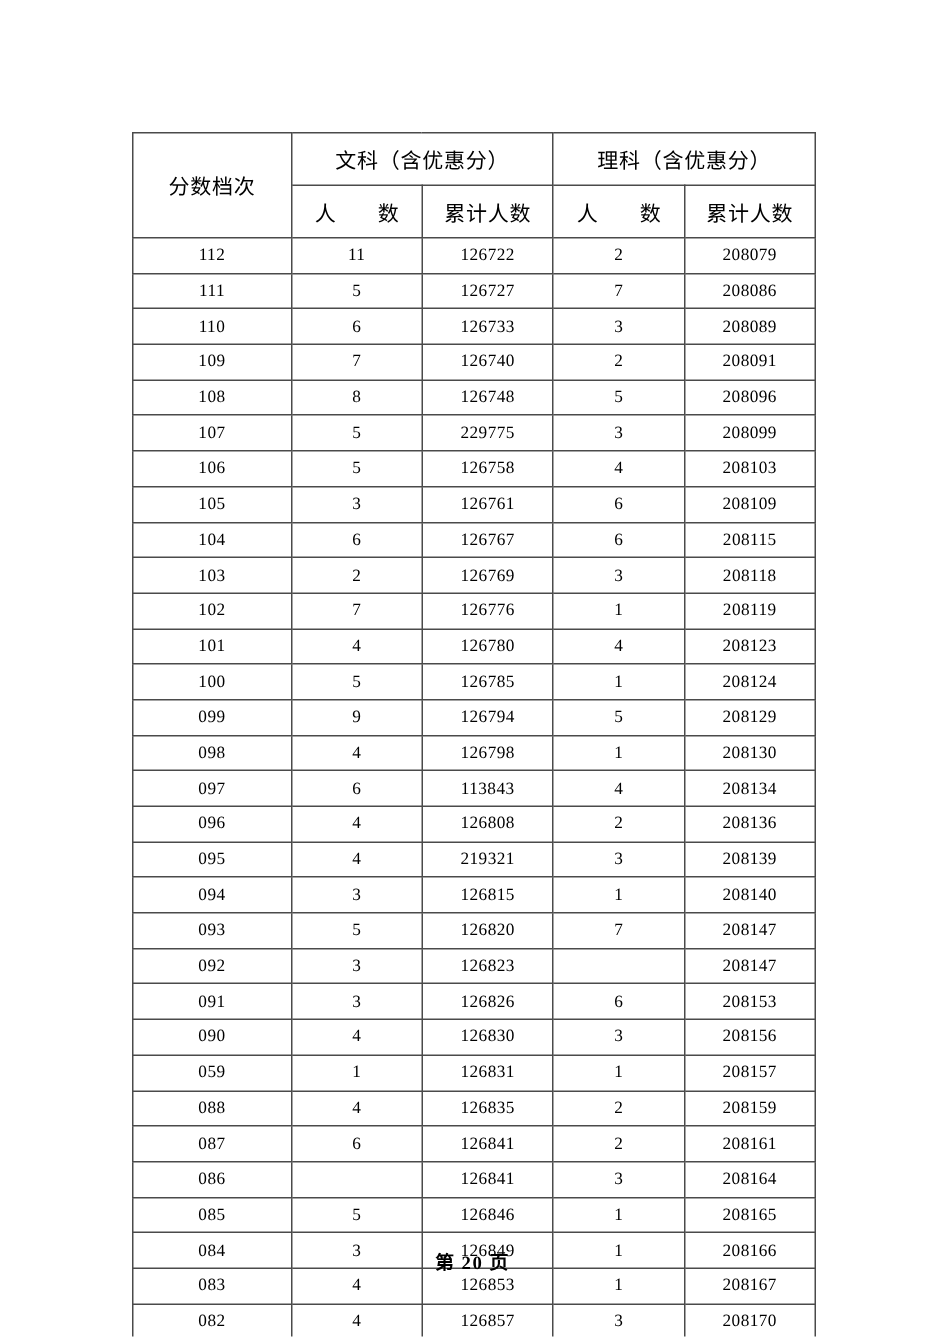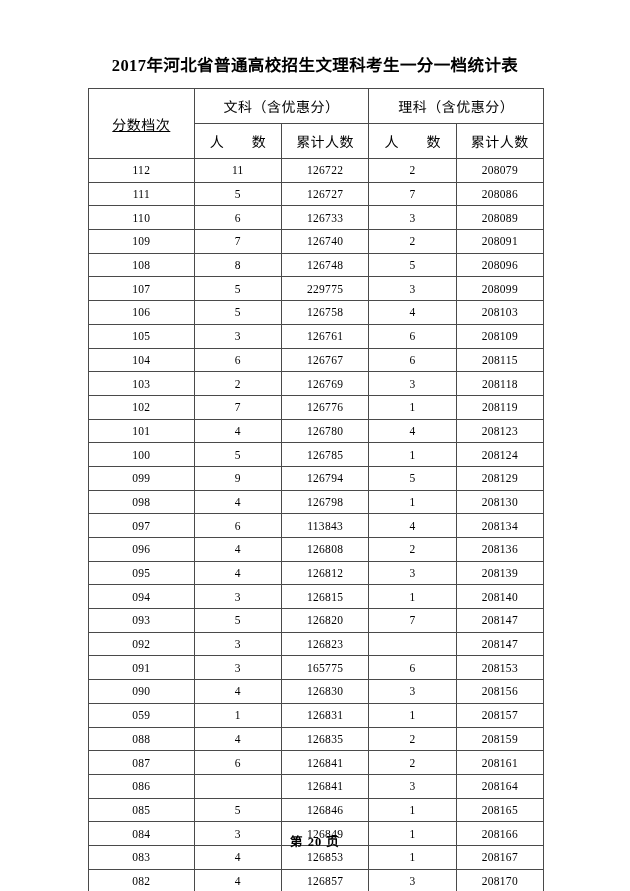--- a/index.html
+++ b/index.html
@@ -56,21 +56,20 @@
     font-family: "Liberation Serif", "DejaVu Serif", serif;
   }
   table.stats thead th {
     font-size: 14px;
     height: 34px;
     letter-spacing: 0.5px;
   }
   th.score-head {
     height: 70px;
     width: 100px;
-    text-decoration: underline;
   }
   th.group-head {
     width: 166px;
   }
   th.sub-head {
     width: 83px;
     height: 35px;
   }
   .spaced {
     letter-spacing: 7px;
@@ -95,21 +94,20 @@
     font-weight: bold;
     letter-spacing: 1px;
     font-family: "Liberation Serif", "DejaVu Serif", serif;
   }
 </style>
 </head>
 <body>
 
 <div class="page">
 
-  <div class="doc-title">2017年河北省普通高校招生文理科考生一分一档统计表</div>
 
   <div class="table-wrap">
     <table class="stats">
       <thead>
         <tr>
           <th class="score-head" rowspan="2">分数档次</th>
           <th class="group-head" colspan="2">文科（含优惠分）</th>
           <th class="group-head" colspan="2">理科（含优惠分）</th>
         </tr>
         <tr>
@@ -235,21 +233,21 @@
           <tr>
             <td class="c-score">096</td>
             <td class="c-num">4</td>
             <td class="c-cum">126808</td>
             <td class="c-num">2</td>
             <td class="c-cum">208136</td>
           </tr>
           <tr>
             <td class="c-score">095</td>
             <td class="c-num">4</td>
-            <td class="c-cum">126812</td>
+            <td class="c-cum">219321</td>
             <td class="c-num">3</td>
             <td class="c-cum">208139</td>
           </tr>
           <tr>
             <td class="c-score">094</td>
             <td class="c-num">3</td>
             <td class="c-cum">126815</td>
             <td class="c-num">1</td>
             <td class="c-cum">208140</td>
           </tr>
@@ -263,21 +261,21 @@
           <tr>
             <td class="c-score">092</td>
             <td class="c-num">3</td>
             <td class="c-cum">126823</td>
             <td class="c-num"></td>
             <td class="c-cum">208147</td>
           </tr>
           <tr>
             <td class="c-score">091</td>
             <td class="c-num">3</td>
-            <td class="c-cum">165775</td>
+            <td class="c-cum">126826</td>
             <td class="c-num">6</td>
             <td class="c-cum">208153</td>
           </tr>
           <tr>
             <td class="c-score">090</td>
             <td class="c-num">4</td>
             <td class="c-cum">126830</td>
             <td class="c-num">3</td>
             <td class="c-cum">208156</td>
           </tr>

